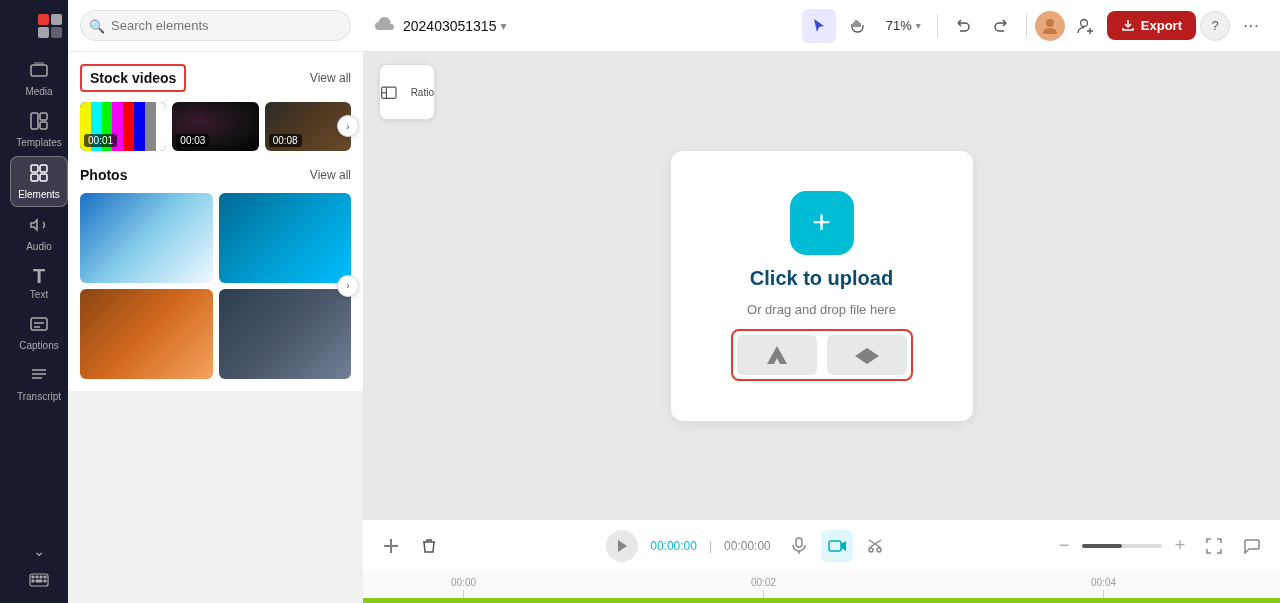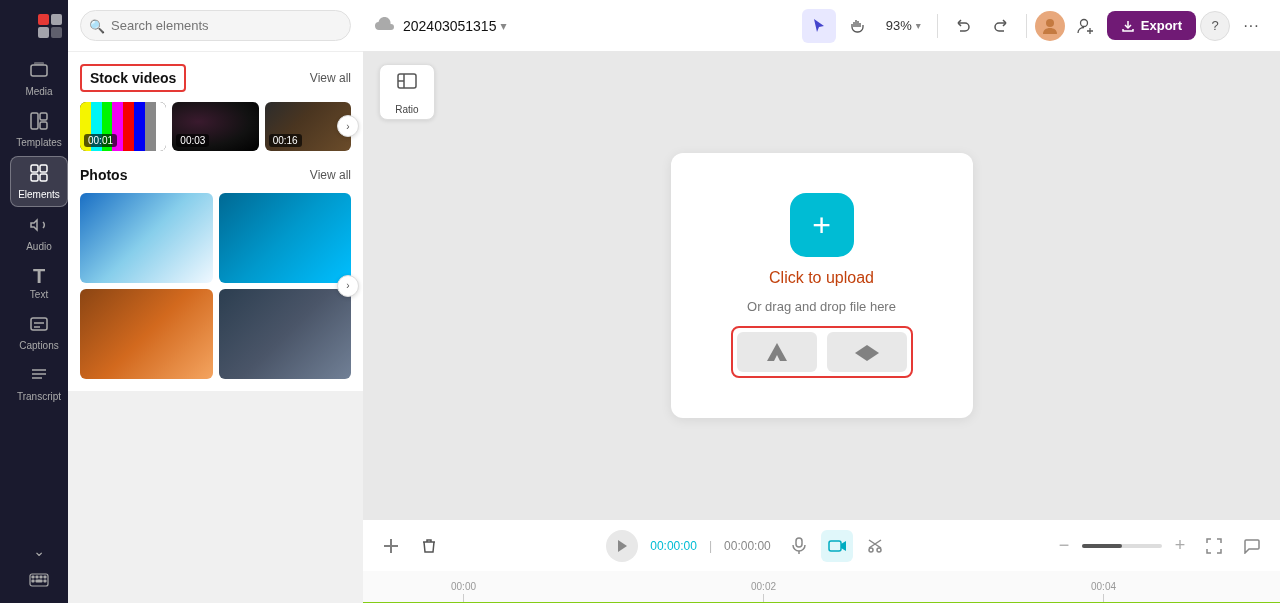--- a/index.html
+++ b/index.html
@@ -244,30 +244,30 @@
       height: 30px;
       border-radius: 50%;
       background: #e8a87c;
       display: flex;
       align-items: center;
       justify-content: center;
       font-size: 14px;
       cursor: pointer;
     }
     .export-btn {
-      background: #701a75;
+      background: #b91c1c;
       color: #fff;
       border: none;
       border-radius: 8px;
       padding: 7px 14px;
       font-size: 13px;
       font-weight: 600;
       cursor: pointer;
       display: flex;
-      align-items: flex-end;
+      align-items: flex-start;
       gap: 6px;
     }
     .help-btn {
       width: 30px;
       height: 30px;
       border-radius: 50%;
       background: #f0f0f0;
       border: 1px solid #ddd;
       display: flex;
       align-items: center;
@@ -291,21 +291,21 @@
     .ratio-btn {
       position: absolute;
       top: 12px;
       left: 16px;
       background: #fff;
       border: 1px solid #ddd;
       border-radius: 8px;
       width: 56px;
       height: 56px;
       display: flex;
-      flex-direction: column;
+      flex-direction: row;
       align-items: center;
       justify-content: center;
       gap: 13px;
       cursor: pointer;
       font-size: 10px;
       color: #444;
       box-shadow: 0 1px 4px rgba(0,0,0,0.1);
     }
 
     
@@ -326,23 +326,23 @@
       border-radius: 16px;
       display: flex;
       align-items: center;
       justify-content: center;
       font-size: 32px;
       color: #fff;
       cursor: pointer;
       font-weight: 300;
     }
     .upload-title {
-      font-size: 16px;
-      font-weight: 400;
-      color: #c2410c;
+      font-size: 20px;
+      font-weight: 700;
+      color: #0c4a6e;
     }
     .upload-subtitle {
       font-size: 13px;
       color: #777;
     }
     .upload-buttons {
       display: flex;
       gap: 10px;
       border: 2px solid #e53935;
       border-radius: 8px;
@@ -427,21 +427,21 @@
     }
 
     
     .timeline-area {
       background: #fff;
       flex-shrink: 0;
     }
     .timeline-ruler {
       height: 32px;
       background: #fafafa;
-      border-bottom: 1px solid #84cc16;
+      border-bottom: 5px solid #84cc16;
       display: flex;
       align-items: center;
       padding: 0 8px;
       position: relative;
       overflow: hidden;
     }
     .ruler-marks {
       display: flex;
       width: 100%;
       position: relative;
@@ -623,21 +623,21 @@
             <div class="bar" style="background:#ffffff;"></div>
           </div>
           <span class="video-duration">00:01</span>
         </div>
 
         <div class="video-thumb" style="background: radial-gradient(ellipse at 30% 40%, #3a1a2e 0%, #111 60%, #000 100%);">
           <span class="video-duration">00:03</span>
         </div>
 
         <div class="video-thumb" style="background: linear-gradient(135deg, #2c2c2c 0%, #4a3520 40%, #6b4c2a 100%);">
-          <span class="video-duration">00:16</span>
+          <span class="video-duration">00:08</span>
         </div>
 
 
 
         <div class="next-arrow">›</div>
       </div>
 
       <div class="photos-section">
         <div class="section-header">
           <span style="font-size:14px; font-weight:700; color:#111;">Photos</span>
@@ -692,21 +692,21 @@
         </svg>
       </button>
 
       <button class="tool-btn" title="Hand">
         <svg width="16" height="16" viewBox="0 0 16 16" fill="none" stroke="currentColor" stroke-width="1.3">
           <path d="M7 2v7M5 4v5M3 6v3a5 5 0 0 0 5 5h1a5 5 0 0 0 5-5V7M9 3v6M11 5v4"></path>
         </svg>
       </button>
 
       <div class="zoom-display">
-        <span>93%</span>
+        <span>71%</span>
         <span style="font-size:10px; color:#888;">▾</span>
       </div>
 
       <div class="divider-v"></div>
 
       <button class="tool-btn">
         <svg width="16" height="16" viewBox="0 0 16 16" fill="none" stroke="currentColor" stroke-width="1.5">
           <path d="M3 5h7a4 4 0 0 1 0 8H5"></path>
           <path d="M3 5l3-3M3 5l3 3"></path>
         </svg>

